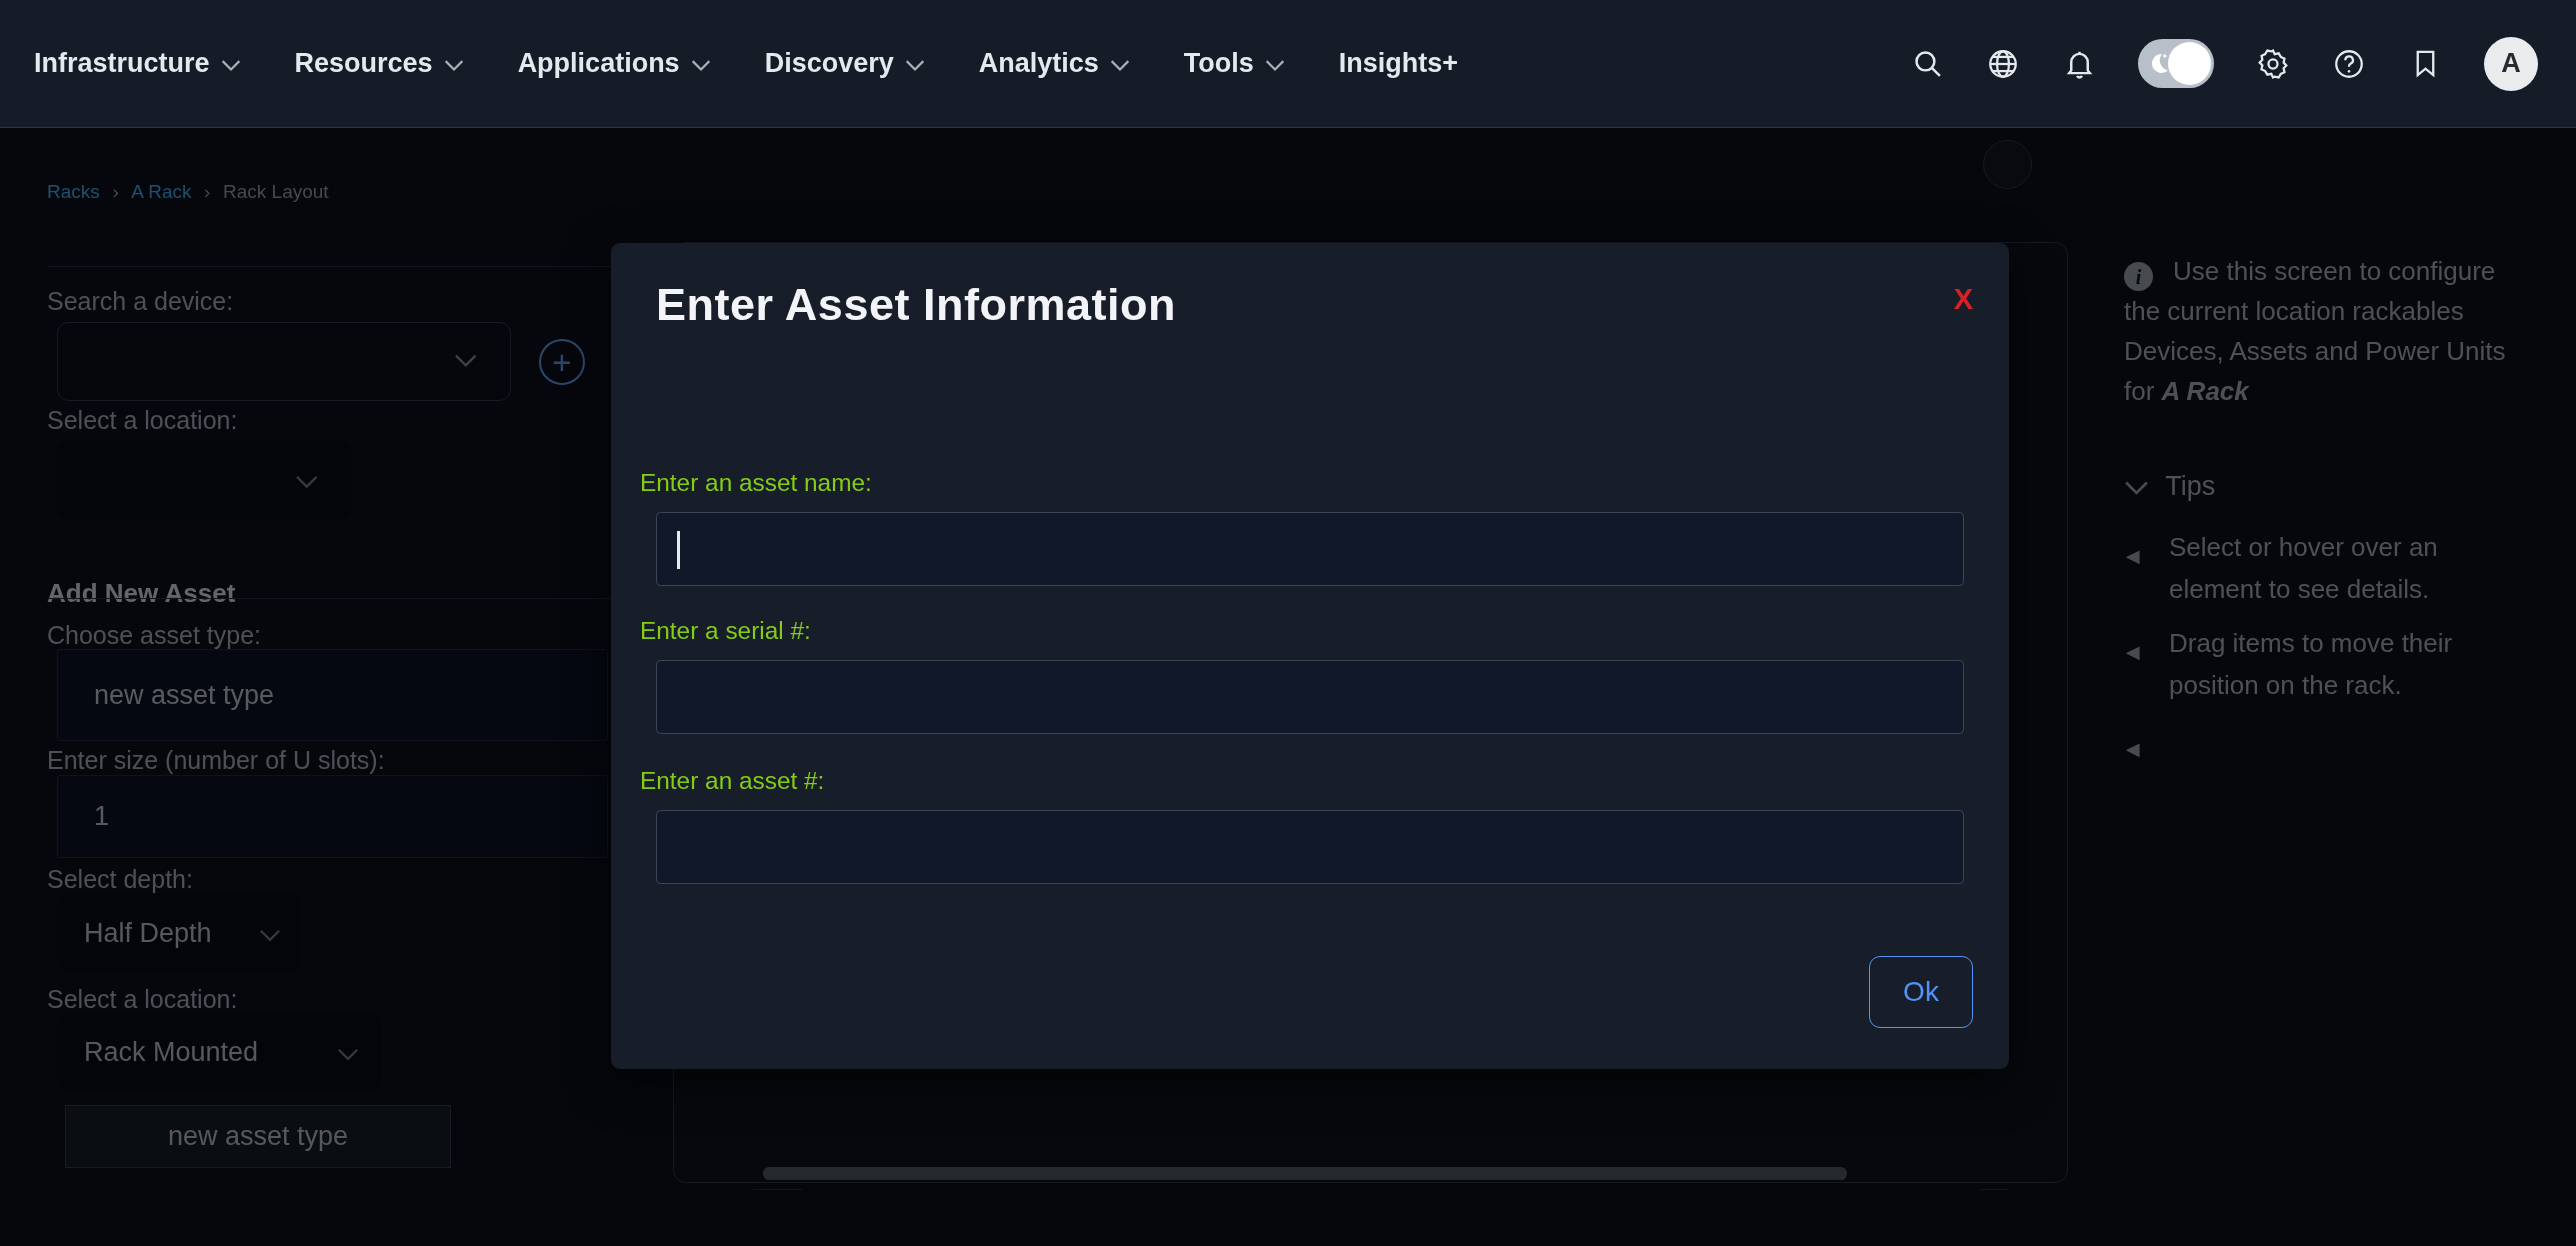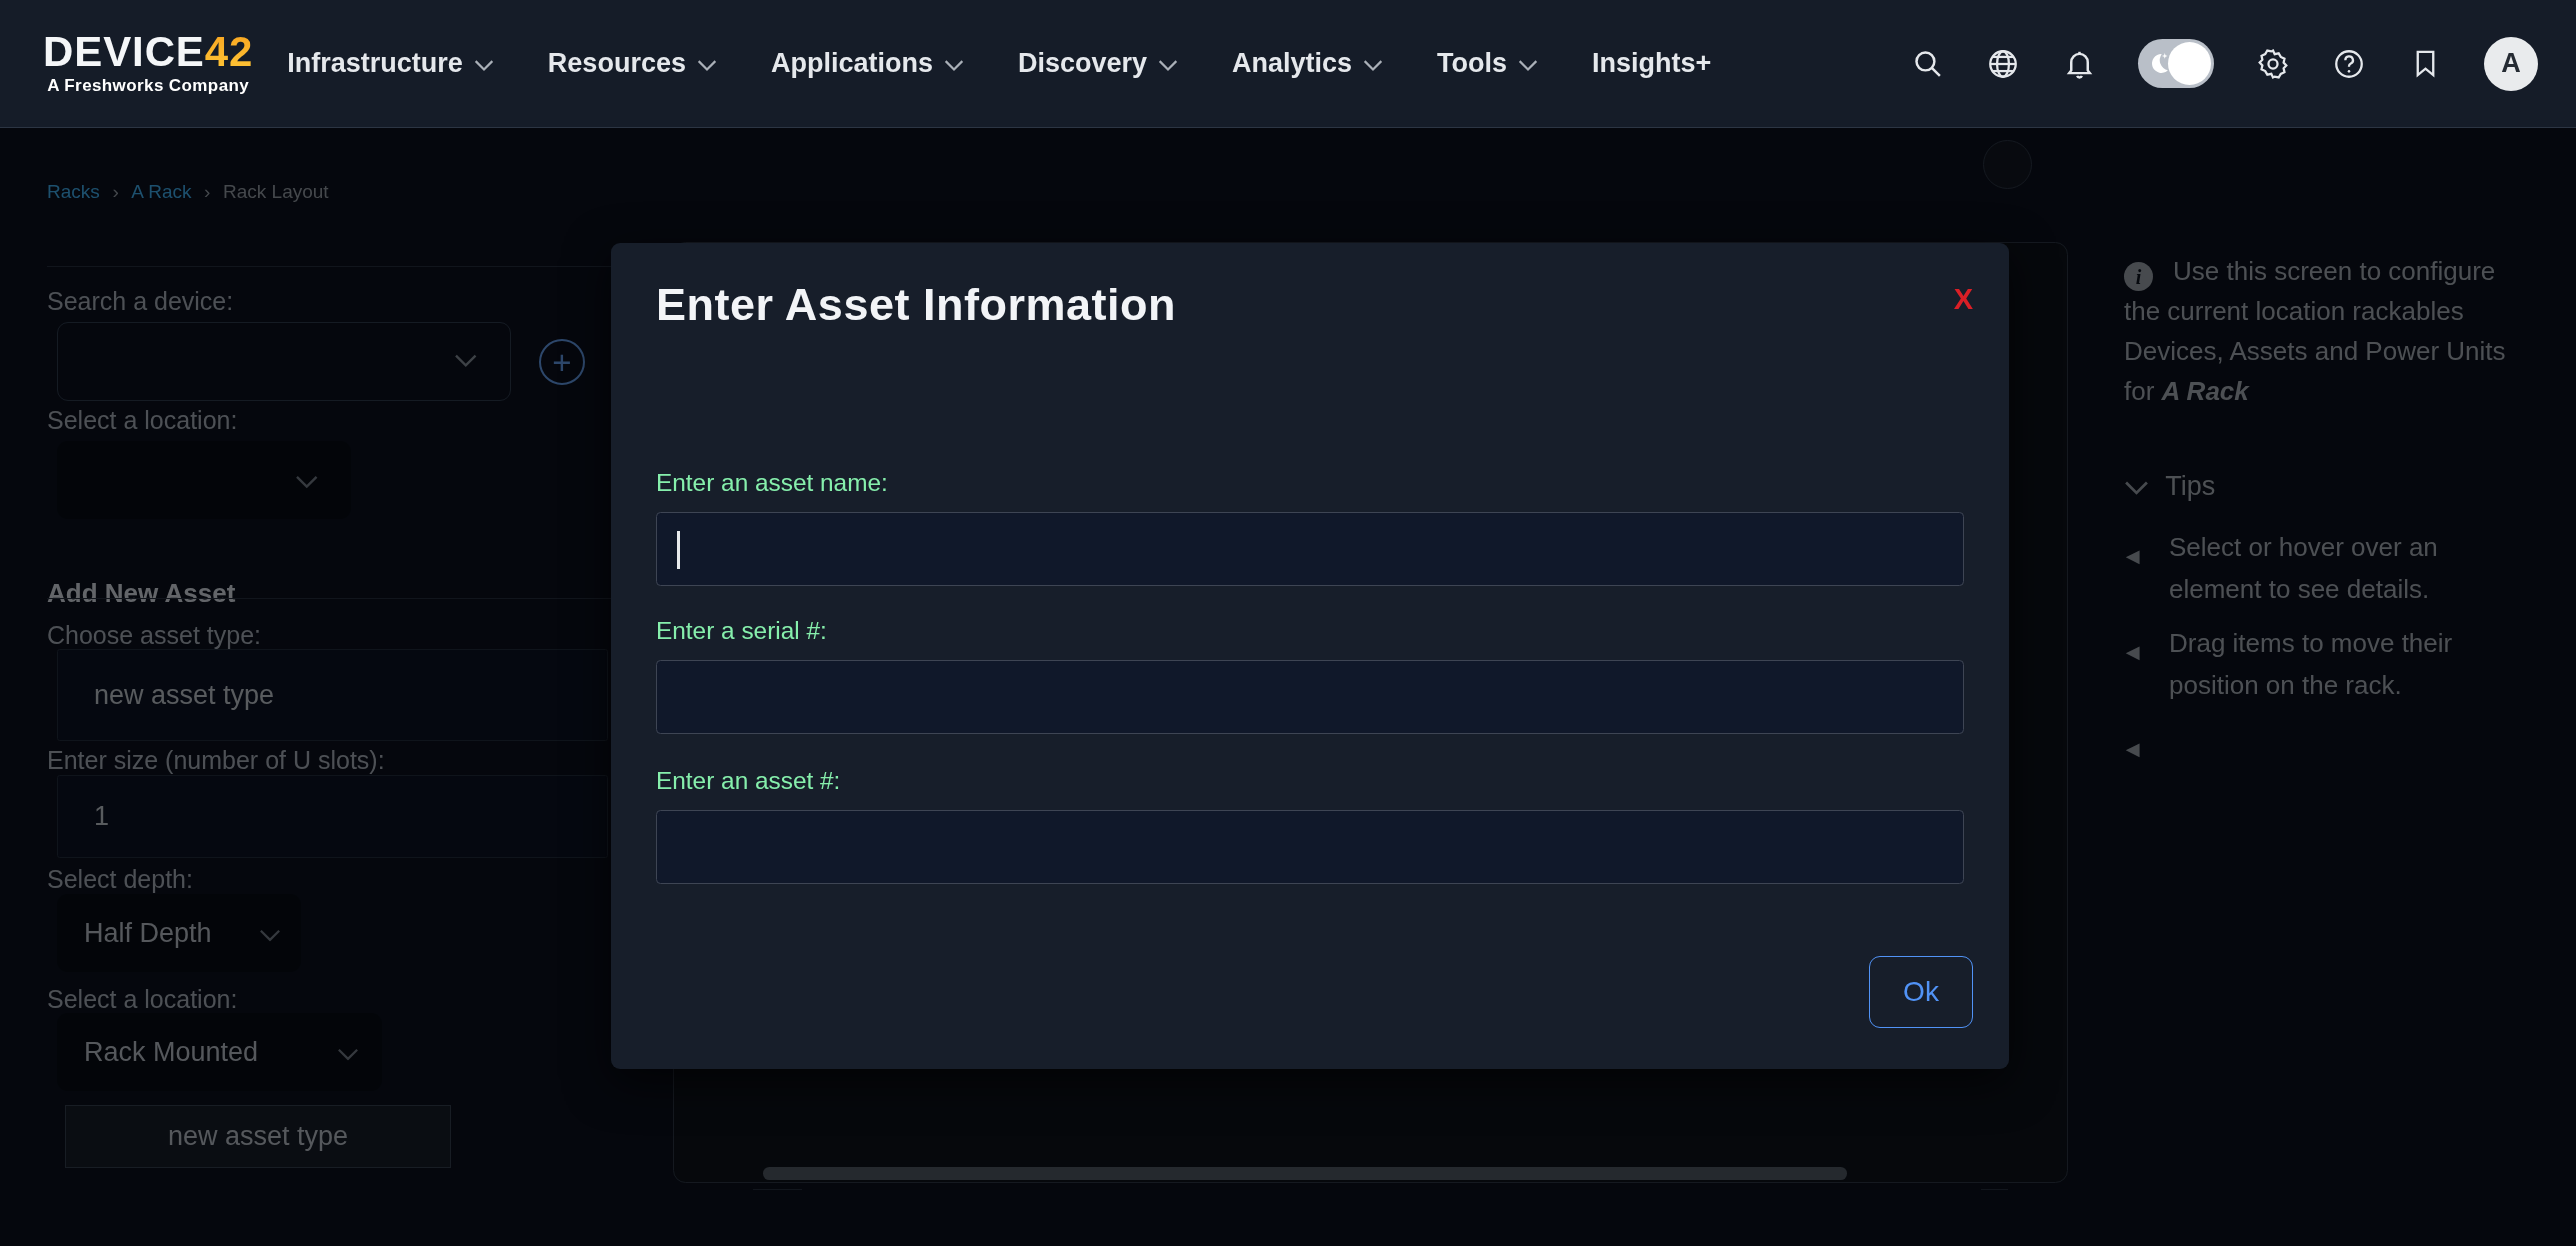--- a/index.html
+++ b/index.html
@@ -101,38 +101,34 @@
   .tip-marker{position:absolute;left:1.8px;top:9px;font-size:18px;color:#8e949d;}
 
   
   .overlay{position:absolute;left:0;top:127px;width:100%;height:1119px;background:rgba(0,0,0,.5);z-index:40;}
   .modal{position:absolute;left:611px;top:243px;width:1398px;height:826px;background:#171e2a;
          border-radius:9px;box-shadow:0 12.6px 45px rgba(0,0,0,.65);z-index:60;}
   .modal-title{position:absolute;left:45px;top:36px;color:#f2f4f7;font-size:45px;font-weight:800;
                letter-spacing:0.5px;}
   .modal-close{position:absolute;right:36px;top:42px;color:#da1f26;font-size:29px;font-weight:700;
                cursor:pointer;line-height:1;}
-  .modal-label{position:absolute;left:45px;color:#86efac;font-size:24.4px;}
+  .modal-label{position:absolute;left:29px;color:#84cc16;font-size:24.4px;}
   .modal-input{position:absolute;left:45px;width:1308px;height:74px;background:#10182a;
                border:0.9px solid #3e4554;border-radius:4.5px;box-sizing:border-box;cursor:text;}
   .caret{position:absolute;left:20px;top:18px;width:2.7px;height:38px;background:#e8eaec;}
   .ok-btn{position:absolute;right:36px;bottom:41px;width:102px;height:70px;border:1.8px solid #5193f6;
           border-radius:11px;background:transparent;color:#5193f6;font-size:28px;
           display:flex;align-items:center;justify-content:center;cursor:pointer;}
 </style>
 </head>
 <body>
 
 <div id="app">
 
   <div class="navbar">
-    <div class="logo">
-      <div class="logo-line"><span class="logo-white">DEVICE</span><span class="logo-accent">42</span></div>
-      <div class="logo-tagline">A Freshworks Company</div>
-    </div>
     <div class="nav-items" id="nav-items">
         <div class="nav-item">
           <span>Infrastructure</span>
           <span><svg width="20" height="12.6" viewBox="0 0 24 14" fill="none" stroke="#aab0b8" stroke-width="2.6">
               <path d="M2 2l10 10L22 2"></path>
             </svg></span>
         </div>
         <div class="nav-item">
           <span>Resources</span>
           <span><svg width="20" height="12.6" viewBox="0 0 24 14" fill="none" stroke="#aab0b8" stroke-width="2.6">

